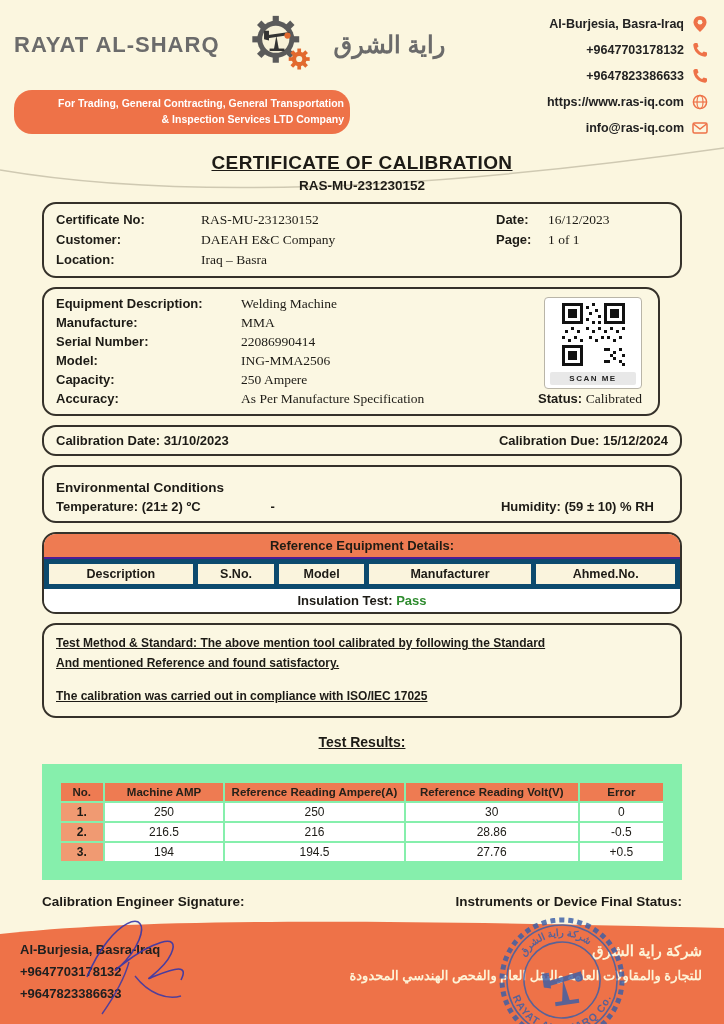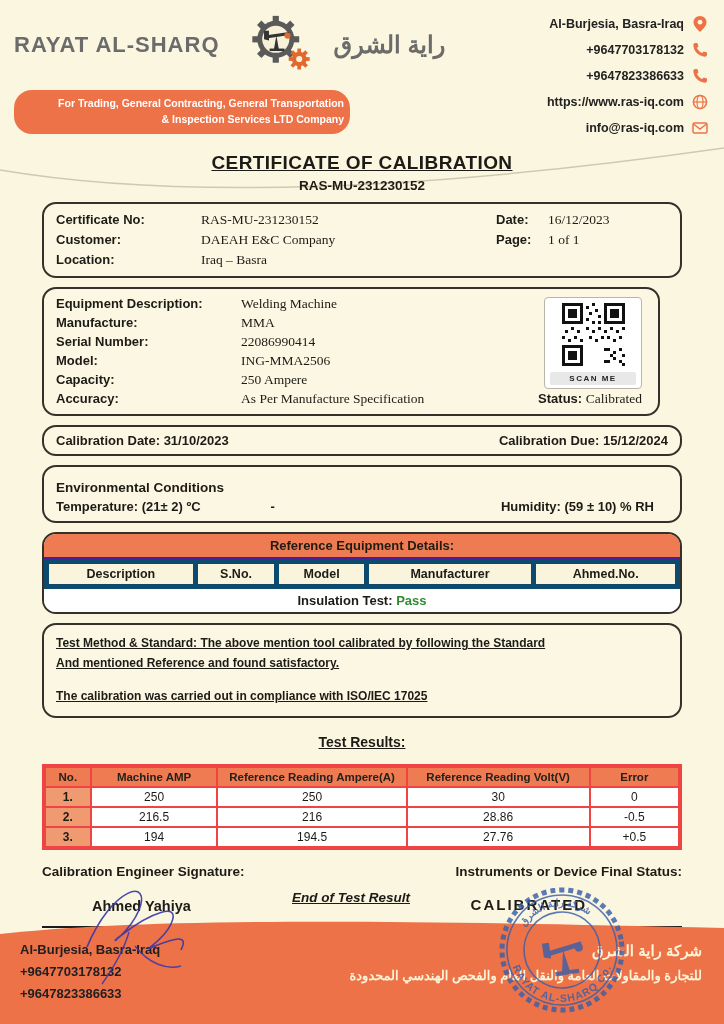--- a/index.html
+++ b/index.html
@@ -58,21 +58,21 @@
   table.ref td{background:#fff;}
   table.ref td.desc{font-weight:bold;}
   .insulation{background:#fff;text-align:center;font-weight:bold;font-size:13px;padding:4px;}
   .pass{color:#2e8b2e;}
   
   .method-box{font-size:12px;font-weight:bold;line-height:1.7;padding:8px 12px 10px 12px;}
   .method-box .u{text-decoration:underline;}
   .method-gap{margin-top:12px;}
   
   .results-title{text-align:center;font-weight:bold;font-size:14px;text-decoration:underline;margin-top:16px;}
-  .results-wrap{margin-top:14px;background:#ef4444;padding:2px;}
+  .results-wrap{margin-top:14px;background:#86efac;padding:17px;}
   table.results{width:100%;border-collapse:separate;border-spacing:2px;font-size:12px;}
   table.results th{background:#ee7b52;font-weight:bold;padding:3px 2px;color:#26211a;font-size:11.5px;}
   table.results td{background:#fff;text-align:center;padding:2px;}
   table.results td.no-cell{background:#f09a72;font-weight:bold;}
   col.c-no{width:7%;}col.c-amp{width:20%;}col.c-ra{width:30%;}col.c-rv{width:29%;}col.c-err{width:14%;}
   
   .signature-section{position:relative;height:152px;margin:14px 42px 0 42px;}
   .sig-left-label{position:absolute;left:0;top:0;font-weight:bold;font-size:13.5px;}
   .sig-name{position:absolute;left:50px;top:34px;font-weight:bold;font-size:14.5px;}
   .sig-svg{position:absolute;left:15px;top:8px;z-index:3;}

